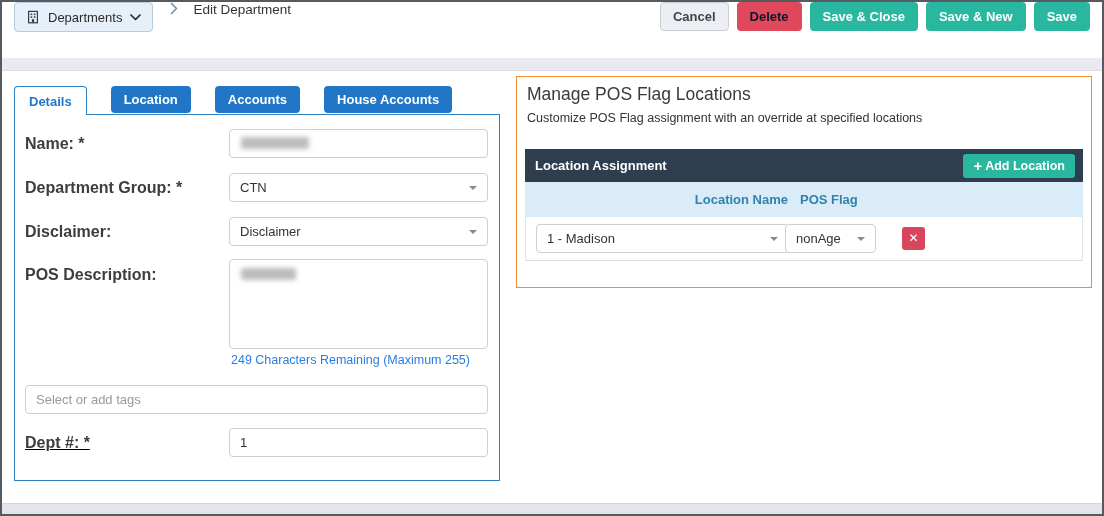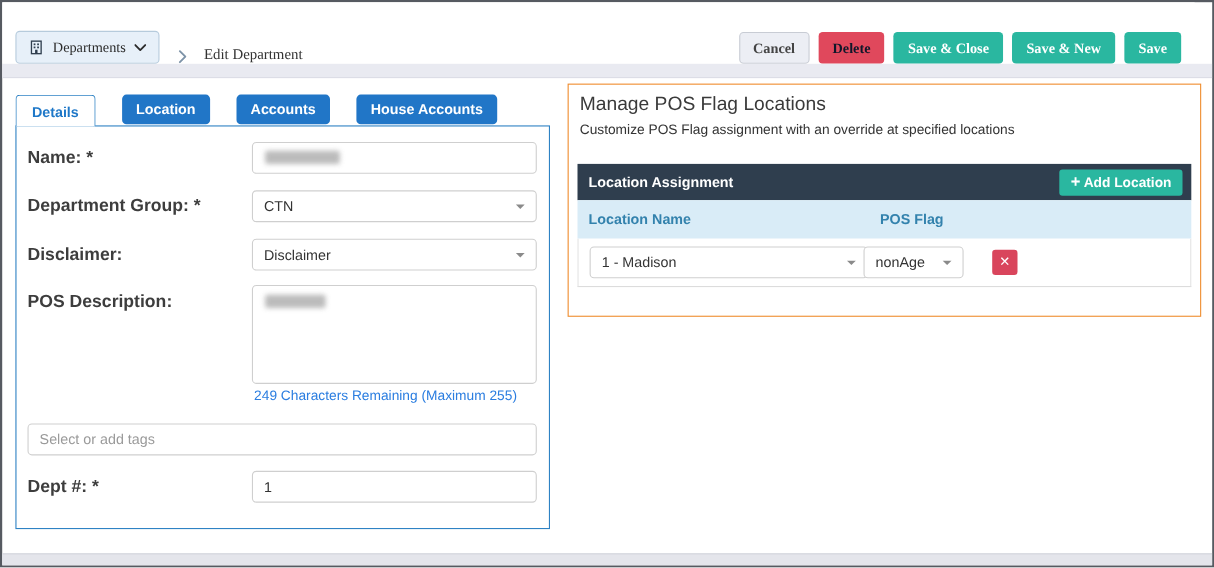--- a/index.html
+++ b/index.html
@@ -10,24 +10,23 @@
   }
   .frame {
     position: relative;
     width: 1104px; height: 516px;
     border: 2px solid #565a61;
     background: #fff;
     overflow: hidden;
   }
   
   .topbar {
-    position: absolute; left:0; right:16px; top:0; height:56px;
-    background:#fff; display:flex; align-items:flex-end;
+    position: absolute; left:0; right:0; top:0; height:56px;
+    background:#fff; display:flex; align-items:flex-start;
     padding: 0 12px 0 12px;
-    font-family: Liberation Serif, serif;
   }
   .module-btn {
     display:flex; align-items:center; gap:8px;
     height:30px; padding:0 11px;
     background:#e7f0f9; border:1px solid #b6cbdc; border-radius:4px;
     font-size:13px; color:#2b2b2b; cursor:pointer;
     font-family: inherit;
   }
   .module-btn .lbl { font-size:13px; color:#2b2b2b; }
   .crumb-sep { margin: 0 15px 0 17px; display:flex; align-items:center; }
@@ -120,21 +119,21 @@
     padding:0 8px 0 10px;
   }
   .grid-bar-title { color:#fff; font-size:13px; font-weight:bold; flex:1; }
   .add-btn {
     display:flex; align-items:center; height:24px; padding:0 10px;
     background:#2ab7a0; color:#fff; border:none; border-radius:3px;
     font-size:12.5px; font-weight:bold; cursor:pointer; font-family:inherit;
   }
   .add-btn .plus { font-size:15px; font-weight:bold; margin-right:3px; line-height:1; }
   .grid-head {
-    height:35px; background:#d9ecf7; display:flex; align-items:center;
+    height:35px; background:#d9ecf7; display:flex; align-items:center;text-align:right;
   }
   .grid-head .gh1 { width:263px; padding-left:10px; }
   .grid-head .gh2 { padding-left:12px; }
   .grid-head div { font-size:13px; font-weight:bold; color:#3382ad; }
   .grid-row {
     height:44px; background:#fff; position:relative;
     border-left:1px solid #e4e4e4; border-right:1px solid #e4e4e4;
     border-bottom:1px solid #dcdcdc;
   }
   .sel-location { position:absolute; left:10px; top:7px; width:253px; }
@@ -237,21 +236,21 @@
     </div>
 
     <div class="char-counter">249 Characters Remaining (Maximum 255)</div>
 
     <div class="frow" style="top:270px; height:29px;">
       <span class="fcontrol">
         <input class="tinput" type="text" placeholder="Select or add tags" style="">
       </span>
     </div>
 
-    <div class="frow" style="top:313px; height:29px;">
+    <div class="frow" style="top:313px; height:29px;text-decoration:underline;">
       <span class="flabel">Dept #: *</span>
       <span class="fcontrol">
         <input class="tinput" type="text" value="1" style="">
       </span>
     </div>
 
   </section>
 
   <section class="pos-panel">
     <h2 class="pos-title">Manage POS Flag Locations</h2>

